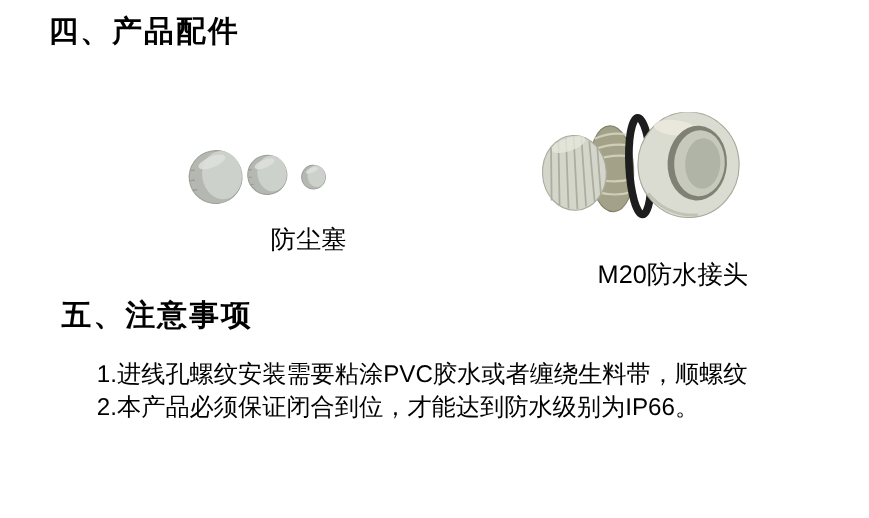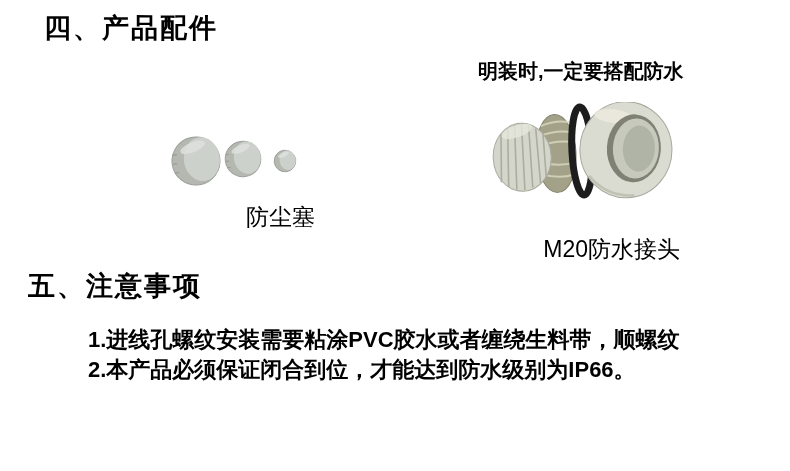--- a/index.html
+++ b/index.html
@@ -14,21 +14,21 @@
   }
   .sec-title {
     position: absolute;
     margin: 0;
     font-size: 27px;
     font-weight: 700;
     letter-spacing: 2px;
     white-space: nowrap;
   }
   .t1 { left: 44px; top: 10px; }
-  .t2 { left: 28px; top: 268px; }
+  .t2 { left: 56px; top: 268px; }
   .note {
     position: absolute;
     left: 478px;
     top: 60px;
     font-size: 20px;
     font-weight: 700;
     line-height: 23px;
     white-space: nowrap;
   }
   .img-box { position: absolute; }
@@ -42,35 +42,34 @@
     white-space: nowrap;
   }
   .cap-dust  { left: 163px; top: 202px; width: 152px; }
   .cap-gland { left: 480px; top: 202px; width: 200px; margin-top: 32px; }
   .list {
     position: absolute;
     left: 88px;
     top: 325px;
     font-size: 22px;
     line-height: 30px;
-    font-weight: 700;
+    font-weight: 400;
   }
   .list .line { white-space: nowrap; }
   .list .line.cont { padding-left: 20px; }
   svg { display: block; width: 100%; height: 100%; }
 </style>
 </head>
 <body>
 
 <div class="page">
 
   <h1 class="sec-title t1">四、产品配件</h1>
 
   <div class="note">
-    <div class="note-line">明装时,一定要搭配防水</div>
   </div>
 
   <div class="img-box img-dust">
     <svg viewBox="0 0 152 76">
 
       <g transform="translate(33,38) rotate(-8)">
         <ellipse cx="0" cy="0" rx="24" ry="24" stroke="#9aa098" stroke-width="1" fill="#b4b8b1"></ellipse>
         <path d="M -22 -9 L -18 -9 M -23 0 L -19 0 M -22 9 L -18 9" stroke="#989c94" stroke-width="1.2" fill="none"></path>
         <ellipse cx="6" cy="-1" rx="18" ry="22" fill="#cdd1cc"></ellipse>
         <ellipse cx="2" cy="-14" rx="13" ry="5" transform="rotate(-14)" opacity="0.85" fill="#dde1dc"></ellipse>

